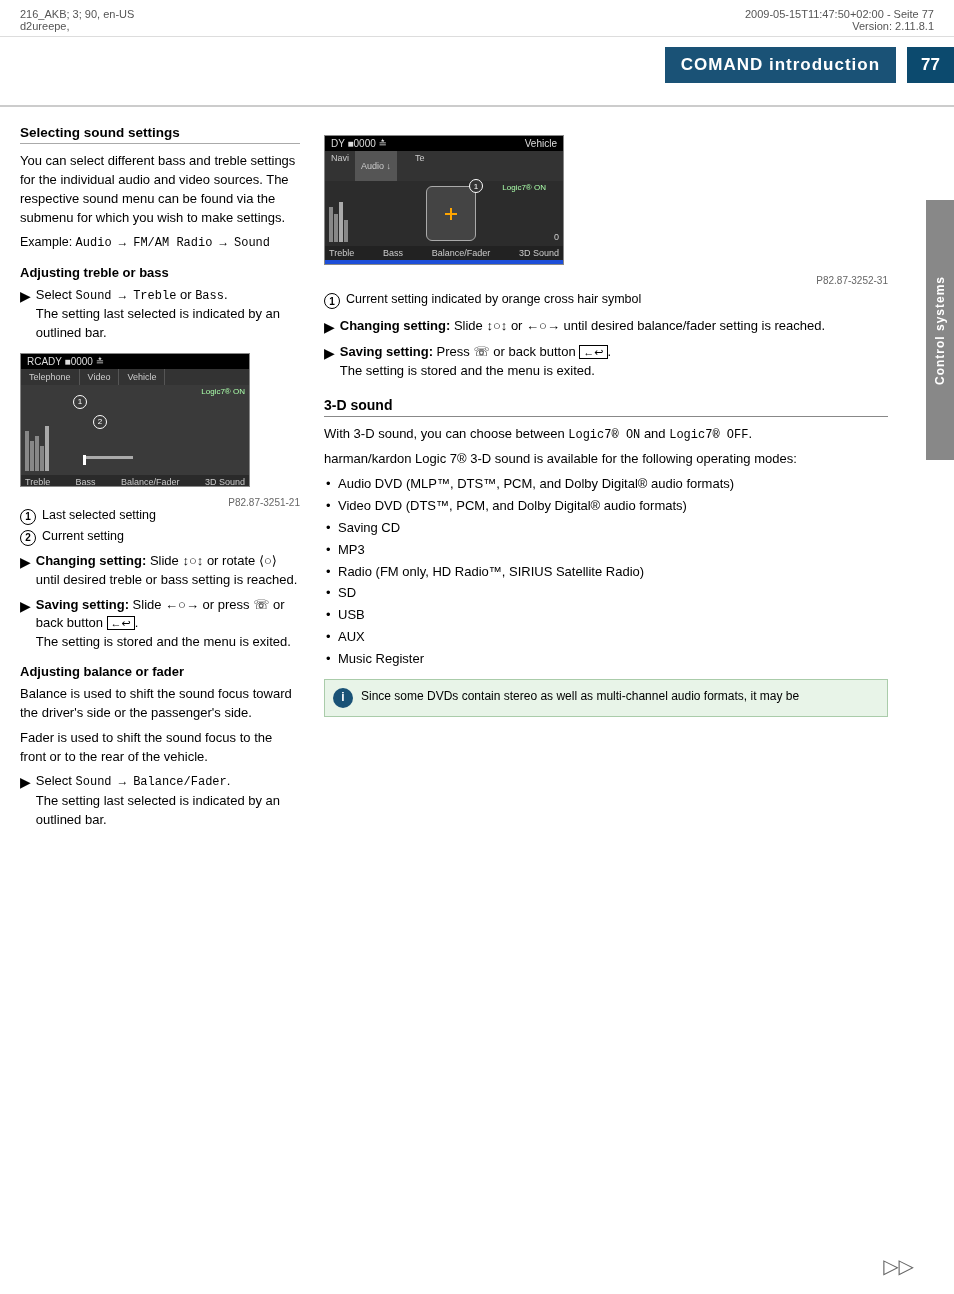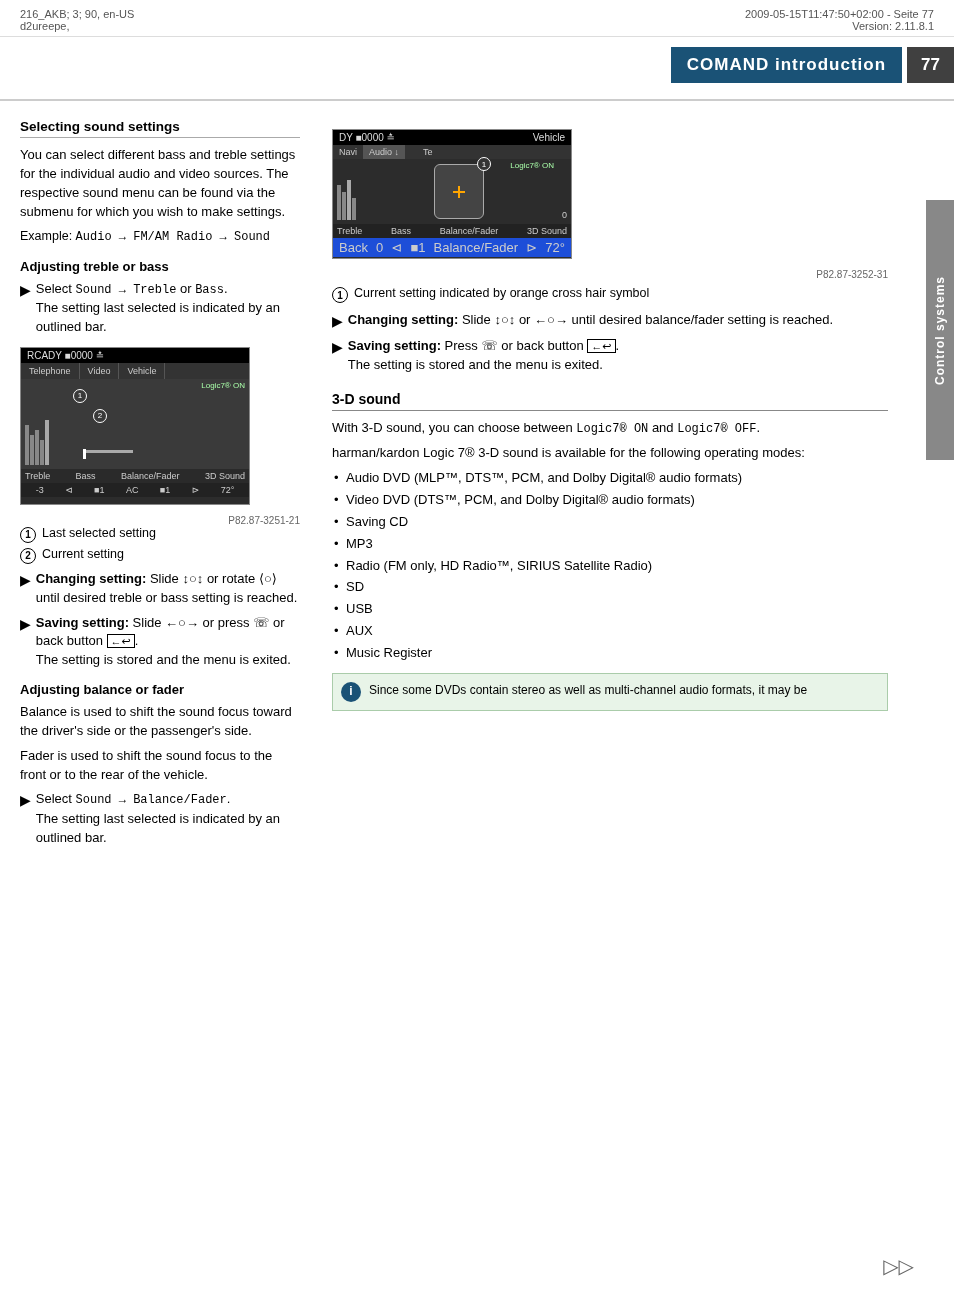--- a/index.html
+++ b/index.html
@@ -29,38 +29,38 @@
       align-items: stretch;
       background: #fff;
       border-bottom: 2px solid #ccc;
       margin-bottom: 0;
     }
     .header-title-area {
       flex: 1;
       display: flex;
       align-items: center;
       justify-content: flex-end;
-      padding: 10px 0 16px 0;
+      padding: 10px 0 22px 0;
     }
     .header-title {
       background: #1a5276;
       color: #fff;
       font-size: 17px;
       font-weight: bold;
       padding: 8px 16px;
       letter-spacing: 1px;
     }
     .header-page-num {
-      background: #404040;
+      background: #0c4a6e;
       color: #fff;
       font-size: 17px;
       font-weight: bold;
       padding: 8px 14px;
       border-left: 1px solid #fff;
-      margin-left: 4px;
+      margin-left: 10px;
     }
 
     
     .side-tab {
       position: absolute;
       right: 0;
       top: 200px;
       width: 28px;
       background: #888;
       color: #fff;
@@ -74,21 +74,21 @@
       height: 260px;
       display: flex;
       align-items: center;
       justify-content: center;
     }
 
     
     .main-content {
       display: flex;
       padding: 18px 36px 18px 20px;
-      gap: 32px;
+      gap: 24px;
     }
 
     .left-column {
       flex: 0 0 280px;
       min-width: 0;
     }
 
     .right-column {
       flex: 1;
       min-width: 0;
@@ -173,21 +173,21 @@
       margin: 10px 0;
       color: #fff;
       font-size: 11px;
       position: relative;
       overflow: hidden;
     }
 
     
     .img1 {
       width: 230px;
-      height: 158px;
+      height: 134px;
     }
     .img2 {
       width: 240px;
       height: 130px;
     }
 
     .img-caption {
       font-size: 10px;
       color: #666;
       text-align: right;
@@ -435,21 +435,21 @@
 
     <div class="screenshot-box img2">
 
       <div class="screen-top-bar">
         <span>DY ■0000 ≛</span>
         <span>Vehicle</span>
       </div>
 
       <div style="display:flex;background:#333;font-size:9px;color:#ccc;">
         <span style="padding:2px 6px;">Navi</span>
-        <span style="padding:2px 6px;background:#555;">Audio ↓</span>
+        <span style="padding:10px 6px;background:#555;">Audio ↓</span>
         <span style="padding:2px 18px;">Te</span>
       </div>
 
       <div style="display:flex;background:#2c2c2c;position:relative;height:65px;">
 
         <div style="display:flex;gap:1px;padding:4px;align-items:flex-end;">
           <div style="width:4px;height:35px;background:#888;"></div>
           <div style="width:4px;height:28px;background:#888;"></div>
           <div style="width:4px;height:40px;background:#aaa;"></div>
           <div style="width:4px;height:22px;background:#888;"></div>

